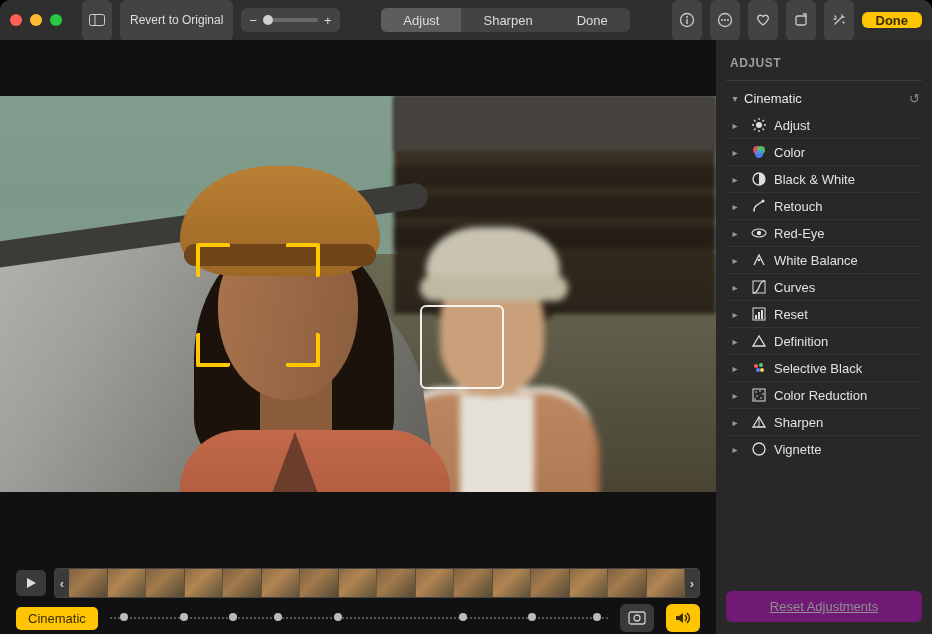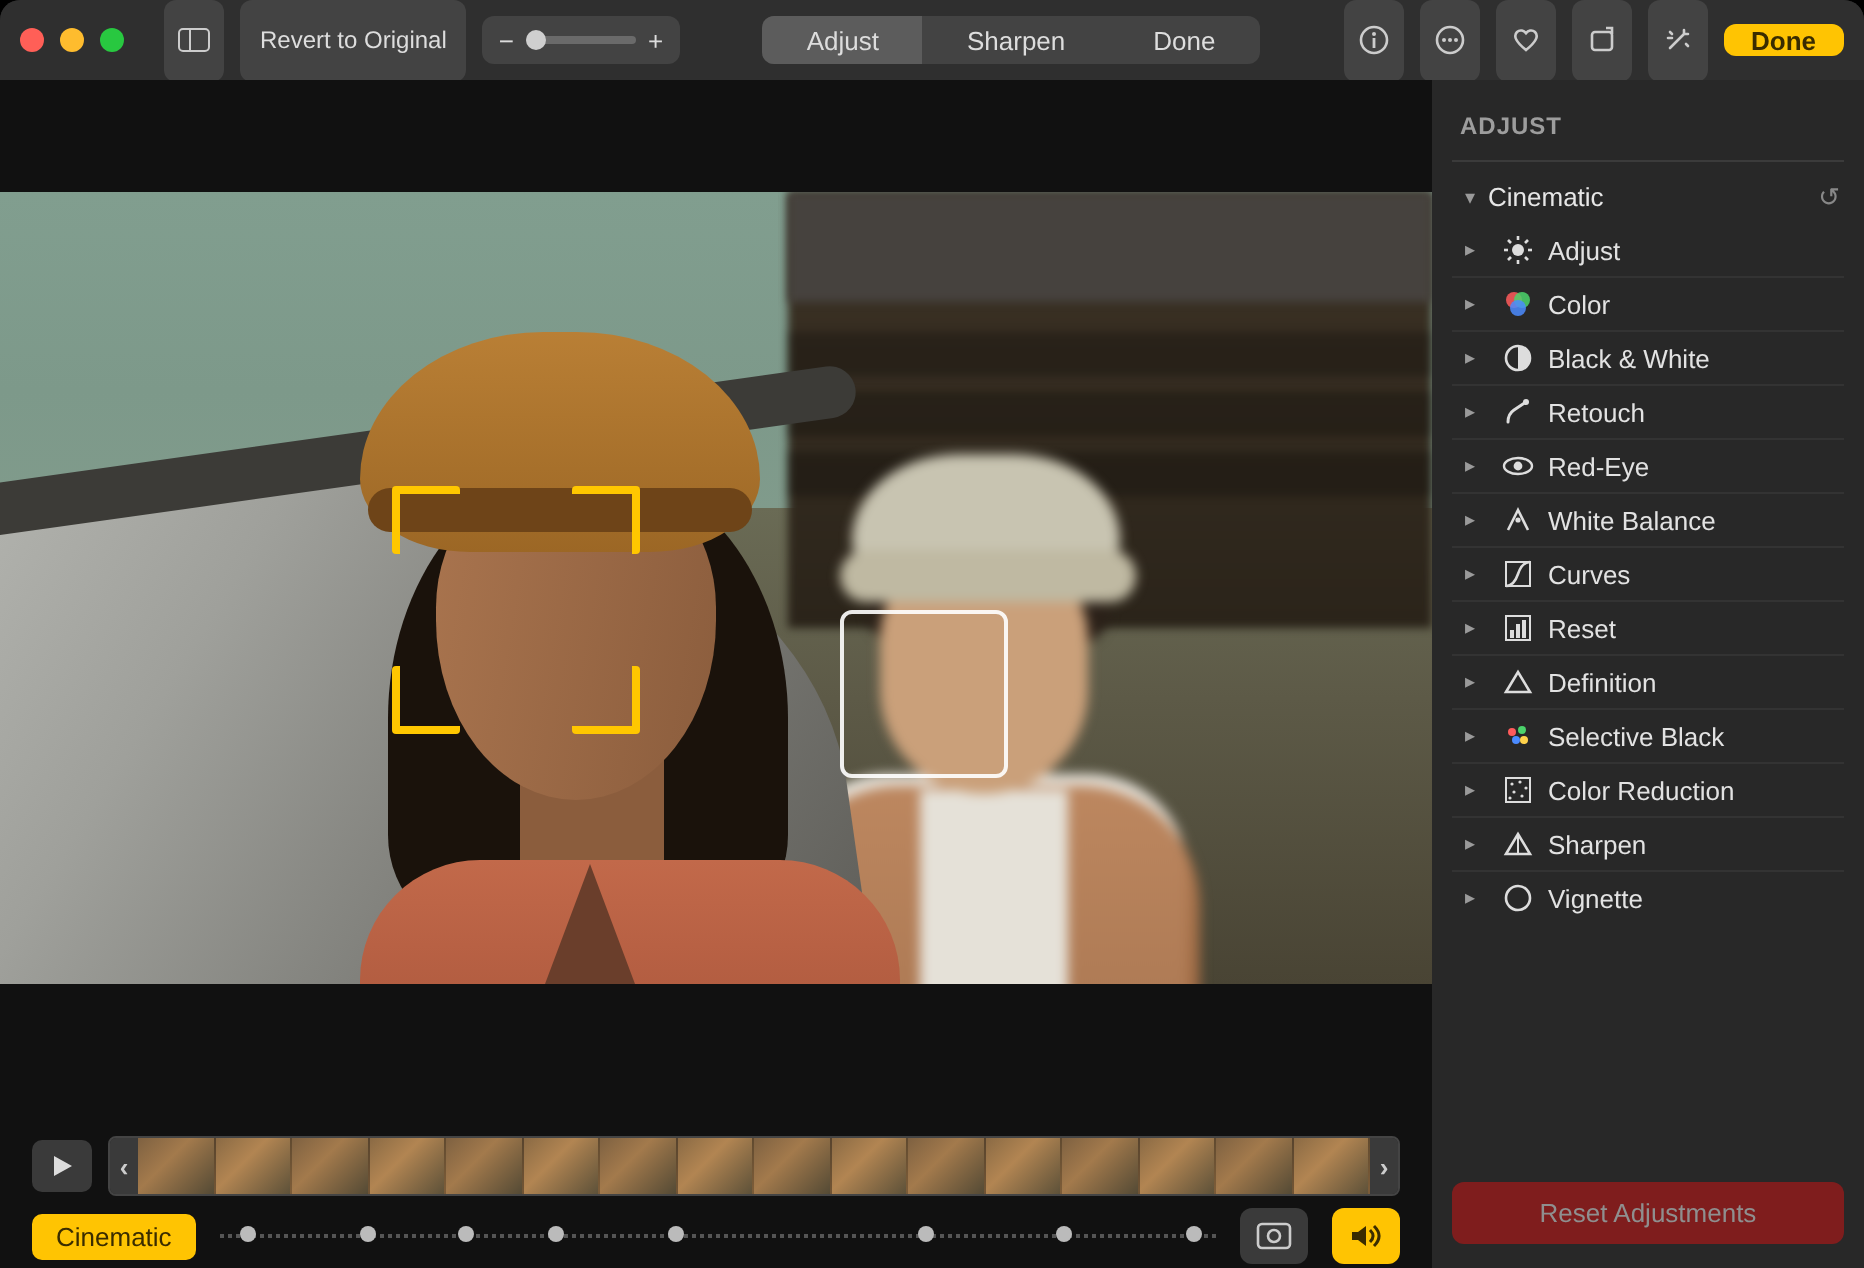--- a/index.html
+++ b/index.html
@@ -92,21 +92,21 @@
   .group-head { display:flex; align-items:center; padding:10px 2px 6px; font-size:13px; color:#e6e6e6;}
   .chev { width:14px; text-align:center; color:#9a9a9a; margin-right:2px; font-size:10px;}
   .reset-icn { margin-left:auto; color:#888; font-size:13px; cursor:pointer;}
   .cinematic-row { background:#3a3a3a; border-radius:5px; padding:5px 10px; display:flex; justify-content:space-between; font-size:12px; color:#ddd; margin:2px 0 6px;}
 
   .adj-list { display:flex; flex-direction:column; }
   .adj-item { display:flex; align-items:center; gap:7px; padding:5px 2px; font-size:13px; color:#e2e2e2; cursor:pointer; border-top:1px solid #333;}
   .adj-item:first-child { border-top:none;}
   .adj-item .chev{ color:#9a9a9a;}
   .ic { width:16px; height:16px; display:flex; align-items:center; justify-content:center; flex-shrink:0;}
-  .reset-adj { margin-top:auto; background:#7f1d1d; color:#8f8f8f; text-align:center; padding:8px; border-radius:6px; font-size:13px; cursor:pointer;}
+  .reset-adj { margin-top:auto; background:#701a75; color:#8f8f8f; text-align:center; padding:8px; border-radius:6px; font-size:13px; cursor:pointer;text-decoration:underline;}
 
   svg { display:block; }
 </style>
 </head>
 <body>
 
 <div class="window">
 
   <div class="titlebar">
     <div class="traffic">

